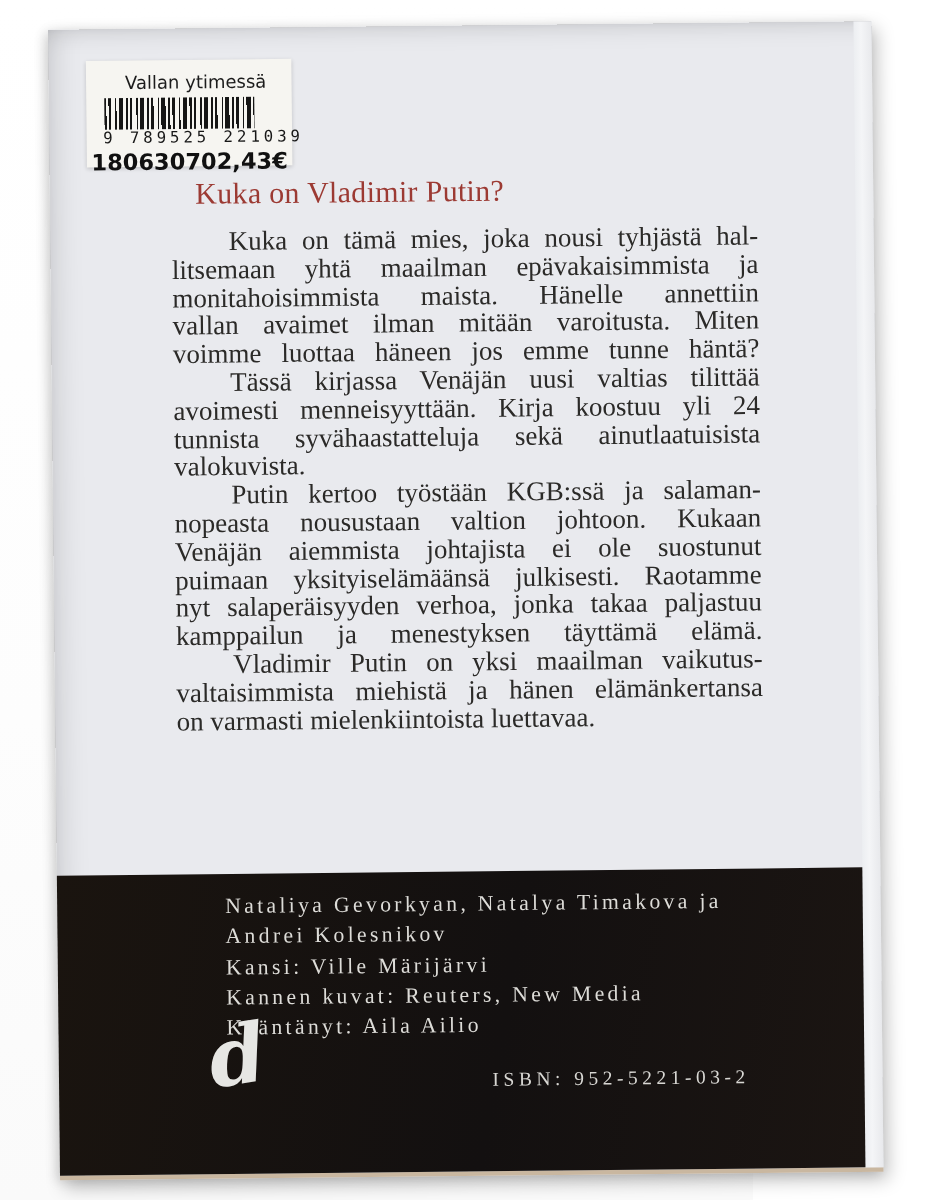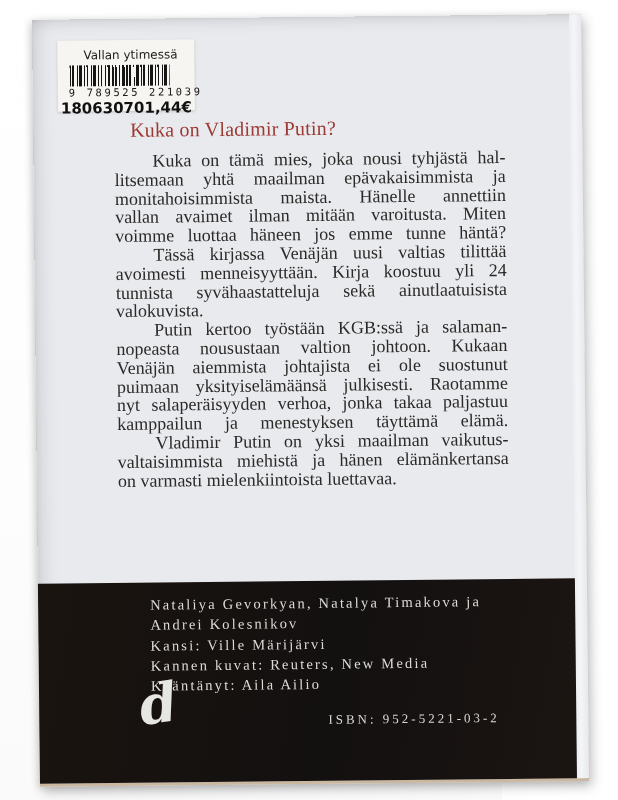--- a/index.html
+++ b/index.html
@@ -124,21 +124,21 @@
   <div class="book">
     <div class="page-edge"></div>
 
     <div class="sticker">
       <div class="sticker-label">Vallan ytimessä</div>
       <div class="barcode"></div>
       <div class="barcode-digits">9 789525 221039</div>
       <div class="sticker-row">
         <span>18063070</span>
         <span class="smudge"></span>
-        <span>1,44€</span>
+        <span>2,43€</span>
       </div>
     </div>
 
     <div class="heading">Kuka on Vladimir Putin?</div>
 
     <div class="body-text">
       <div class="para">
         <div class="line fl just">Kuka on tämä mies, joka nousi tyhjästä hal-</div>
         <div class="line just">litsemaan yhtä maailman epävakaisimmista ja</div>
         <div class="line just">monitahoisimmista maista. Hänelle annettiin</div>

